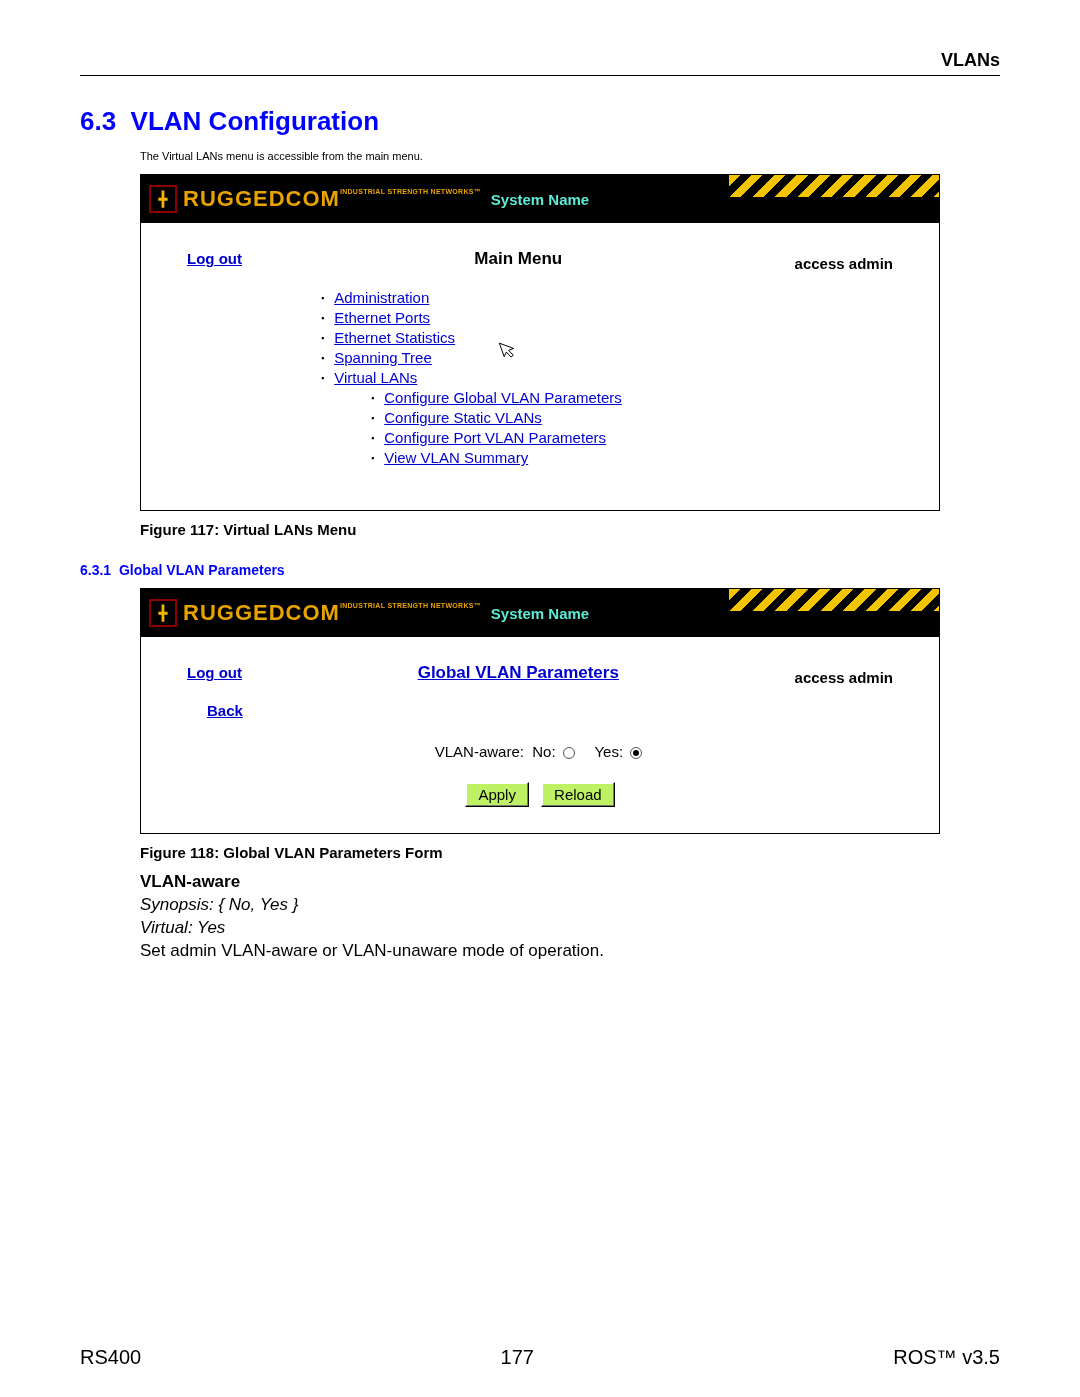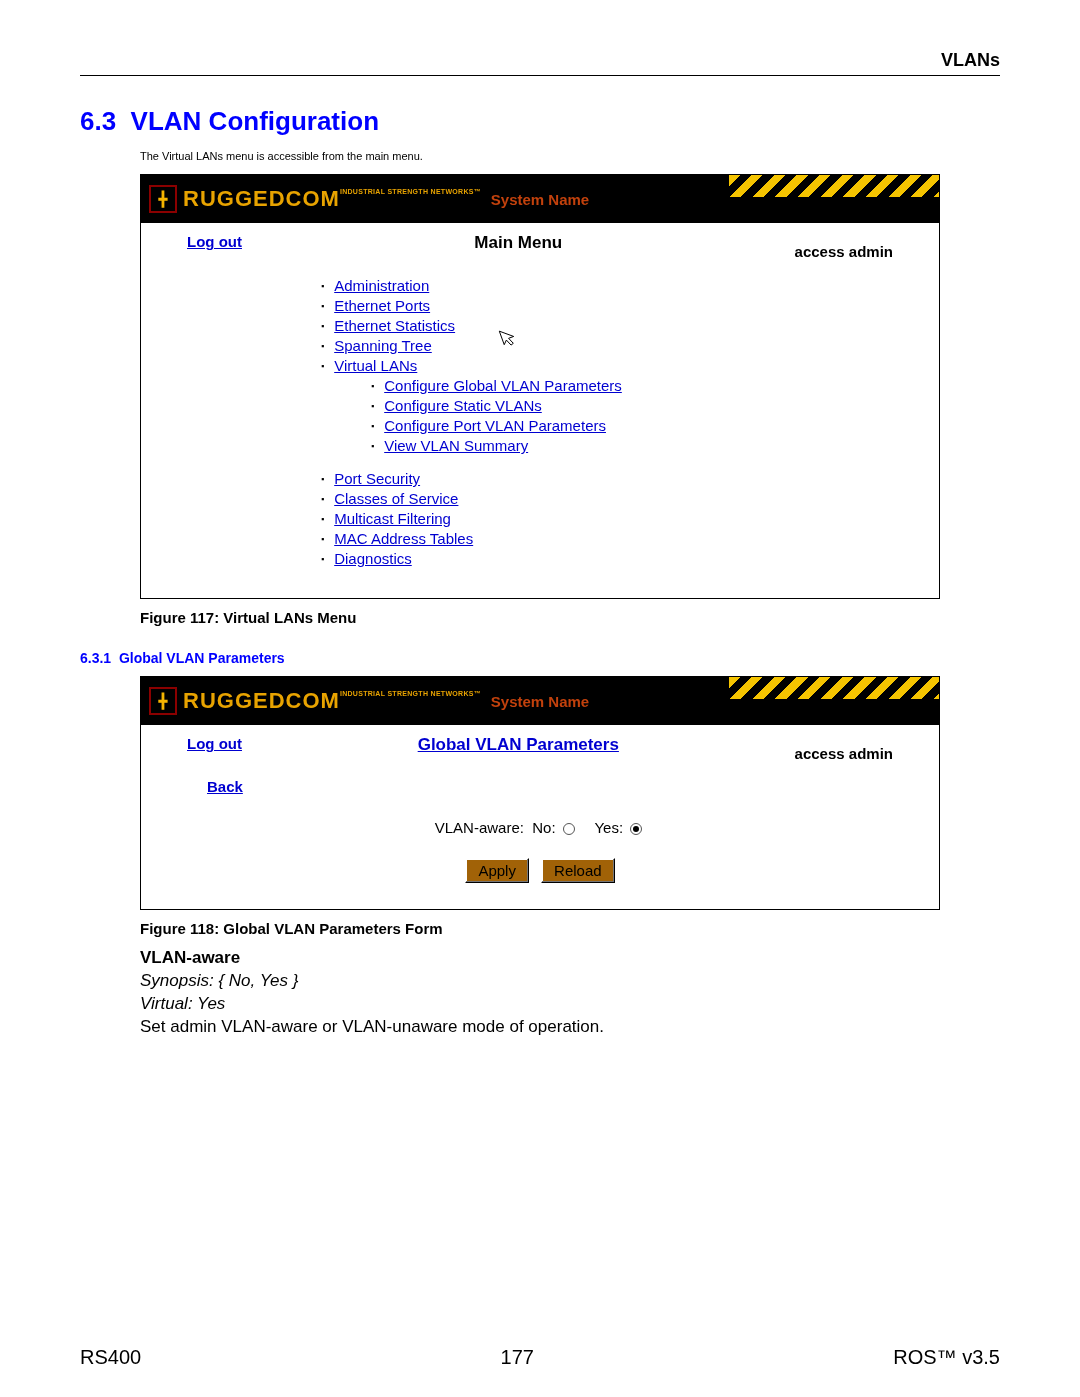--- a/index.html
+++ b/index.html
@@ -66,30 +66,30 @@
     color:#f5b400; font-size:14px; font-weight:bold;
   }
   .logo-text { display:flex; flex-direction:row; line-height:1; }
   .logo-main {
     color:#e8a300; font-weight:900; font-size:22px; letter-spacing:1px;
     font-family: "Arial Black", Arial, sans-serif;
   }
   .logo-sub { color:#e8a300; font-size:7px; font-weight:bold; letter-spacing:0.3px;}
   .sys-name {
     position:absolute; left:0; right:0; text-align:center;
-    color:#c2410c; font-weight:bold; font-size:15px;
+    color:#5eead4; font-weight:bold; font-size:15px;
     pointer-events:none;
   }
   .stripes {
     position:absolute; right:0; top:0; width:210px; height:22px;
     background: repeating-linear-gradient(135deg,#f5c400 0 8px,#000 8px 16px);
   }
   .ss-toolbar {
-    display:flex; justify-content:space-between; align-items:flex-start;
-    padding: 10px 46px 4px 46px;
+    display:flex; justify-content:space-between; align-items:center;
+    padding: 22px 46px 4px 46px;
   }
   .link { color:#0000d0; text-decoration:underline; font-weight:bold; font-size:15px; cursor:pointer;}
   .title-center { font-weight:bold; font-size:17px; }
   .title-center.blue { color:#0000d0; text-decoration:underline;}
   .access { font-weight:bold; font-size:15px;margin-top:10px;}
   .menu-body { padding: 10px 30px 28px 30px; font-size:15px; position:relative;}
   .menu-ul { list-style:none; margin-left:150px;}
   .menu-ul.sub { margin-left:200px; margin-bottom:16px;}
   .menu-ul li { margin: 3px 0; }
   .menu-ul li::before { content:"▪"; font-size:9px; color:#000; margin-right:10px; position:relative; top:-2px;}
@@ -101,21 +101,21 @@
   }
   .cursor-arrow svg { width:18px; height:22px;}
 
   .form-body { padding: 6px 30px 26px 30px; font-size:15px; text-align:center;}
   .back-link { text-align:left; margin: 6px 0 24px 36px;}
   .form-row { margin: 10px 0 22px 0; font-size:15px;}
   .radio { width:12px; height:12px; border:1px solid #555; border-radius:50%; display:inline-block; vertical-align:middle; margin:0 3px; position:relative; background:#fff;}
   .radio.checked::after{content:""; position:absolute; left:2px; top:2px; width:6px; height:6px; background:#000; border-radius:50%;}
   .btn {
     display:inline-block; padding:3px 12px; margin:0 4px;
-    background:#a16207; border:1px solid #000;
+    background:#bef264; border:1px solid #000;
     border-top-color:#fff; border-left-color:#fff;
     font-size:15px; cursor:pointer;
     box-shadow: inset -1px -1px 0 #777, inset 1px 1px 0 #fff;
   }
 
   .footer {
     position:absolute; bottom:28px; left:80px; right:80px;
     display:flex; justify-content:space-between;
     font-size:20px;
   }
@@ -160,27 +160,20 @@
       <li><a>Ethernet Statistics</a></li>
       <li><a>Spanning Tree</a></li>
       <li><a>Virtual LANs</a></li>
     </ul>
     <ul class="menu-ul sub">
       <li><a>Configure Global VLAN Parameters</a></li>
       <li><a>Configure Static VLANs</a></li>
       <li><a>Configure Port VLAN Parameters</a></li>
       <li><a>View VLAN Summary</a></li>
     </ul>
-    <ul class="menu-ul">
-      <li><a>Port Security</a></li>
-      <li><a>Classes of Service</a></li>
-      <li><a>Multicast Filtering</a></li>
-      <li><a>MAC Address Tables</a></li>
-      <li><a>Diagnostics</a></li>
-    </ul>
   </div>
 </div>
 <p class="figure-caption">Figure 117: Virtual LANs Menu</p>
 
 <h3 class="subsection-heading">
   <span>6.3.1</span>&nbsp;&nbsp;<span>Global VLAN Parameters</span>
 </h3>
 
 <div class="screenshot">
   <div class="ss-header">

